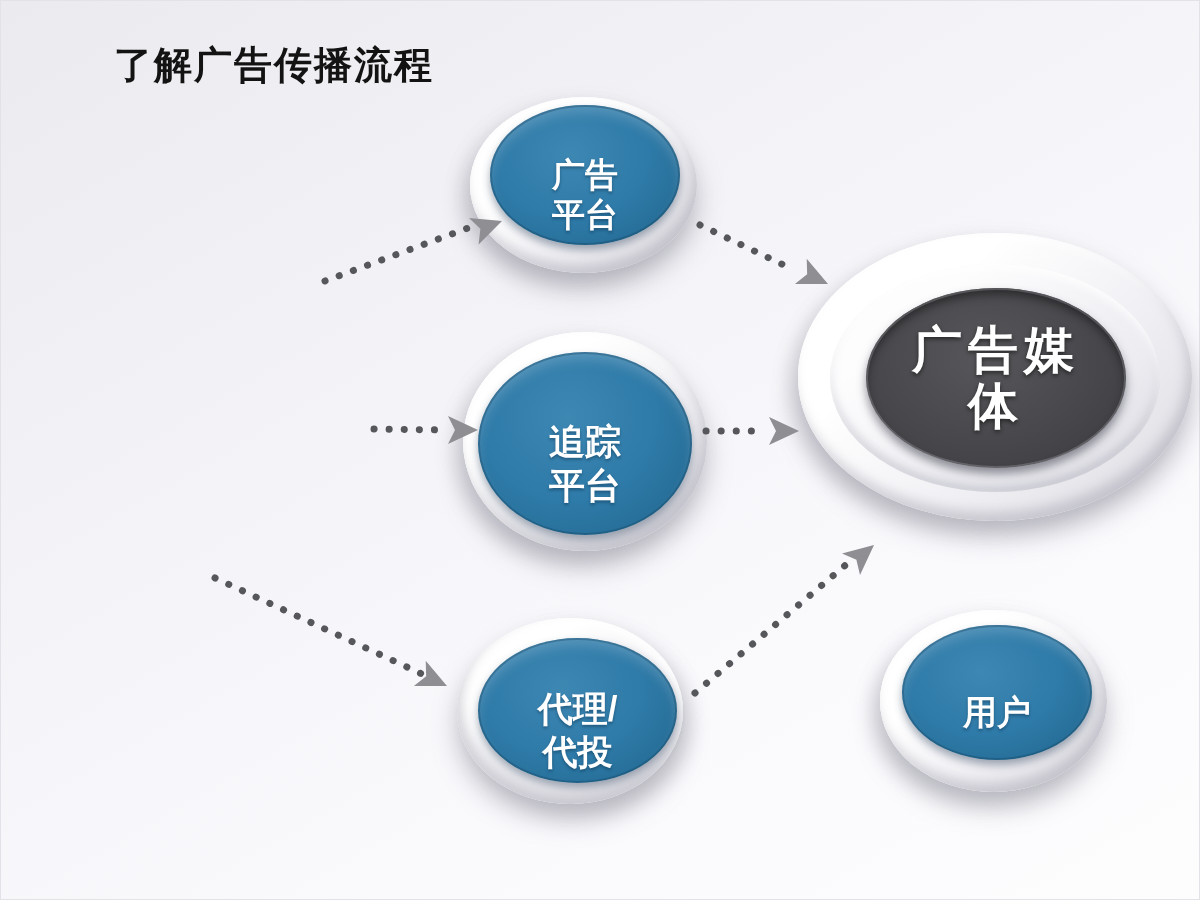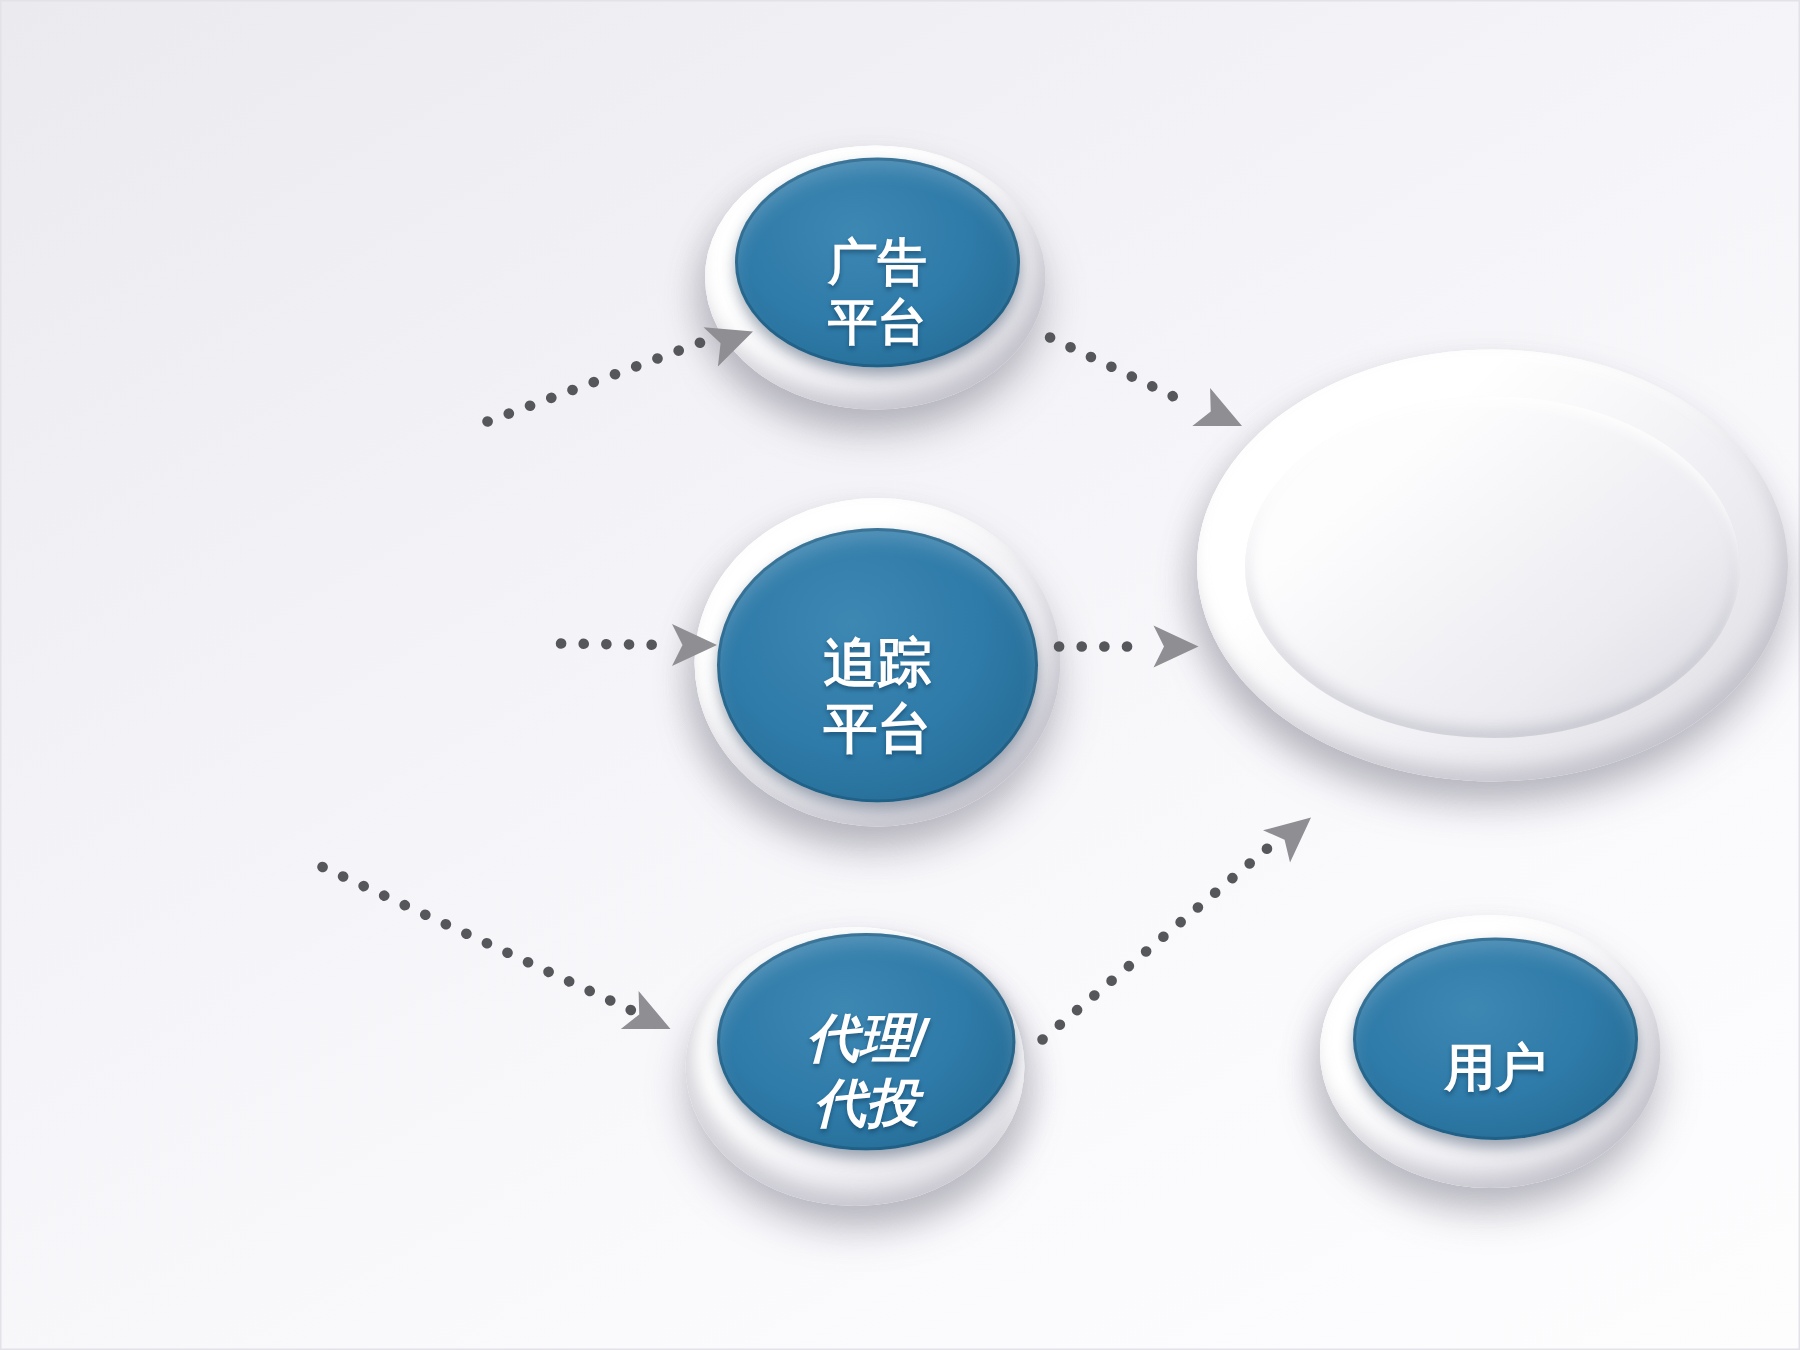--- a/index.html
+++ b/index.html
@@ -64,20 +64,21 @@
   }
   .label-sans span,.label-serif span{display:block;}
   
   svg.connectors{position:absolute;left:0;top:0;pointer-events:none;}
 </style>
 </head>
 <body>
 
 <div class="stage">
 
+  <div class="page-title">了解广告传播流程</div>
 
 
   <div class="node" style="left:470px;top:97px;width:227px;height:176px;">
     <div class="ring"></div>
     <div class="face blue" style="left:20px;top:8px;width:190px;height:140px;">
       <div class="label-sans" style="font-size:33px;">
         <span>广告</span>
         <span>平台</span>
       </div>
     </div>
@@ -88,31 +89,37 @@
     <div class="face blue" style="left:15px;top:20px;width:214px;height:183px;align-items:center;">
       <div class="label-sans" style="font-size:36px;">
         <span>追踪</span>
         <span>平台</span>
       </div>
     </div>
   </div>
 
   <div class="node" style="left:457px;top:618px;width:226px;height:186px;">
     <div class="ring" style="box-shadow:0 16px 26px rgba(115,115,132,.38),8px 10px 18px rgba(130,130,145,.22),inset 5px -9px 12px rgba(150,150,165,.40),inset -4px 6px 8px rgba(255,255,255,.95);"></div>
-    <div class="face blue" style="left:21px;top:4px;width:199px;height:145px;font-style:italic;">
+    <div class="face blue" style="left:21px;top:20px;width:199px;height:145px;">
       <div class="label-sans" style="font-size:35px;">
         <span>代理/</span>
         <span>代投</span>
       </div>
     </div>
   </div>
 
   <div class="node" style="left:798px;top:233px;width:394px;height:288px;">
     <div class="ring"></div>
     <div class="mid-ring" style="left:32px;top:31px;width:330px;height:228px;"></div>
+    <div class="face dark" style="left:68px;top:55px;width:260px;height:180px;">
+      <div class="label-serif" style="font-size:50px;letter-spacing:6px;">
+        <span>广告媒</span>
+        <span>体</span>
+      </div>
+    </div>
   </div>
 
   <div class="node" style="left:880px;top:610px;width:227px;height:182px;">
     <div class="ring"></div>
     <div class="face blue" style="left:22px;top:15px;width:190px;height:135px;text-align:center;">
       <div class="label-sans" style="font-size:34px;">用户</div>
     </div>
   </div>
 
   <svg class="connectors" width="1200" height="900" viewBox="0 0 1200 900">

